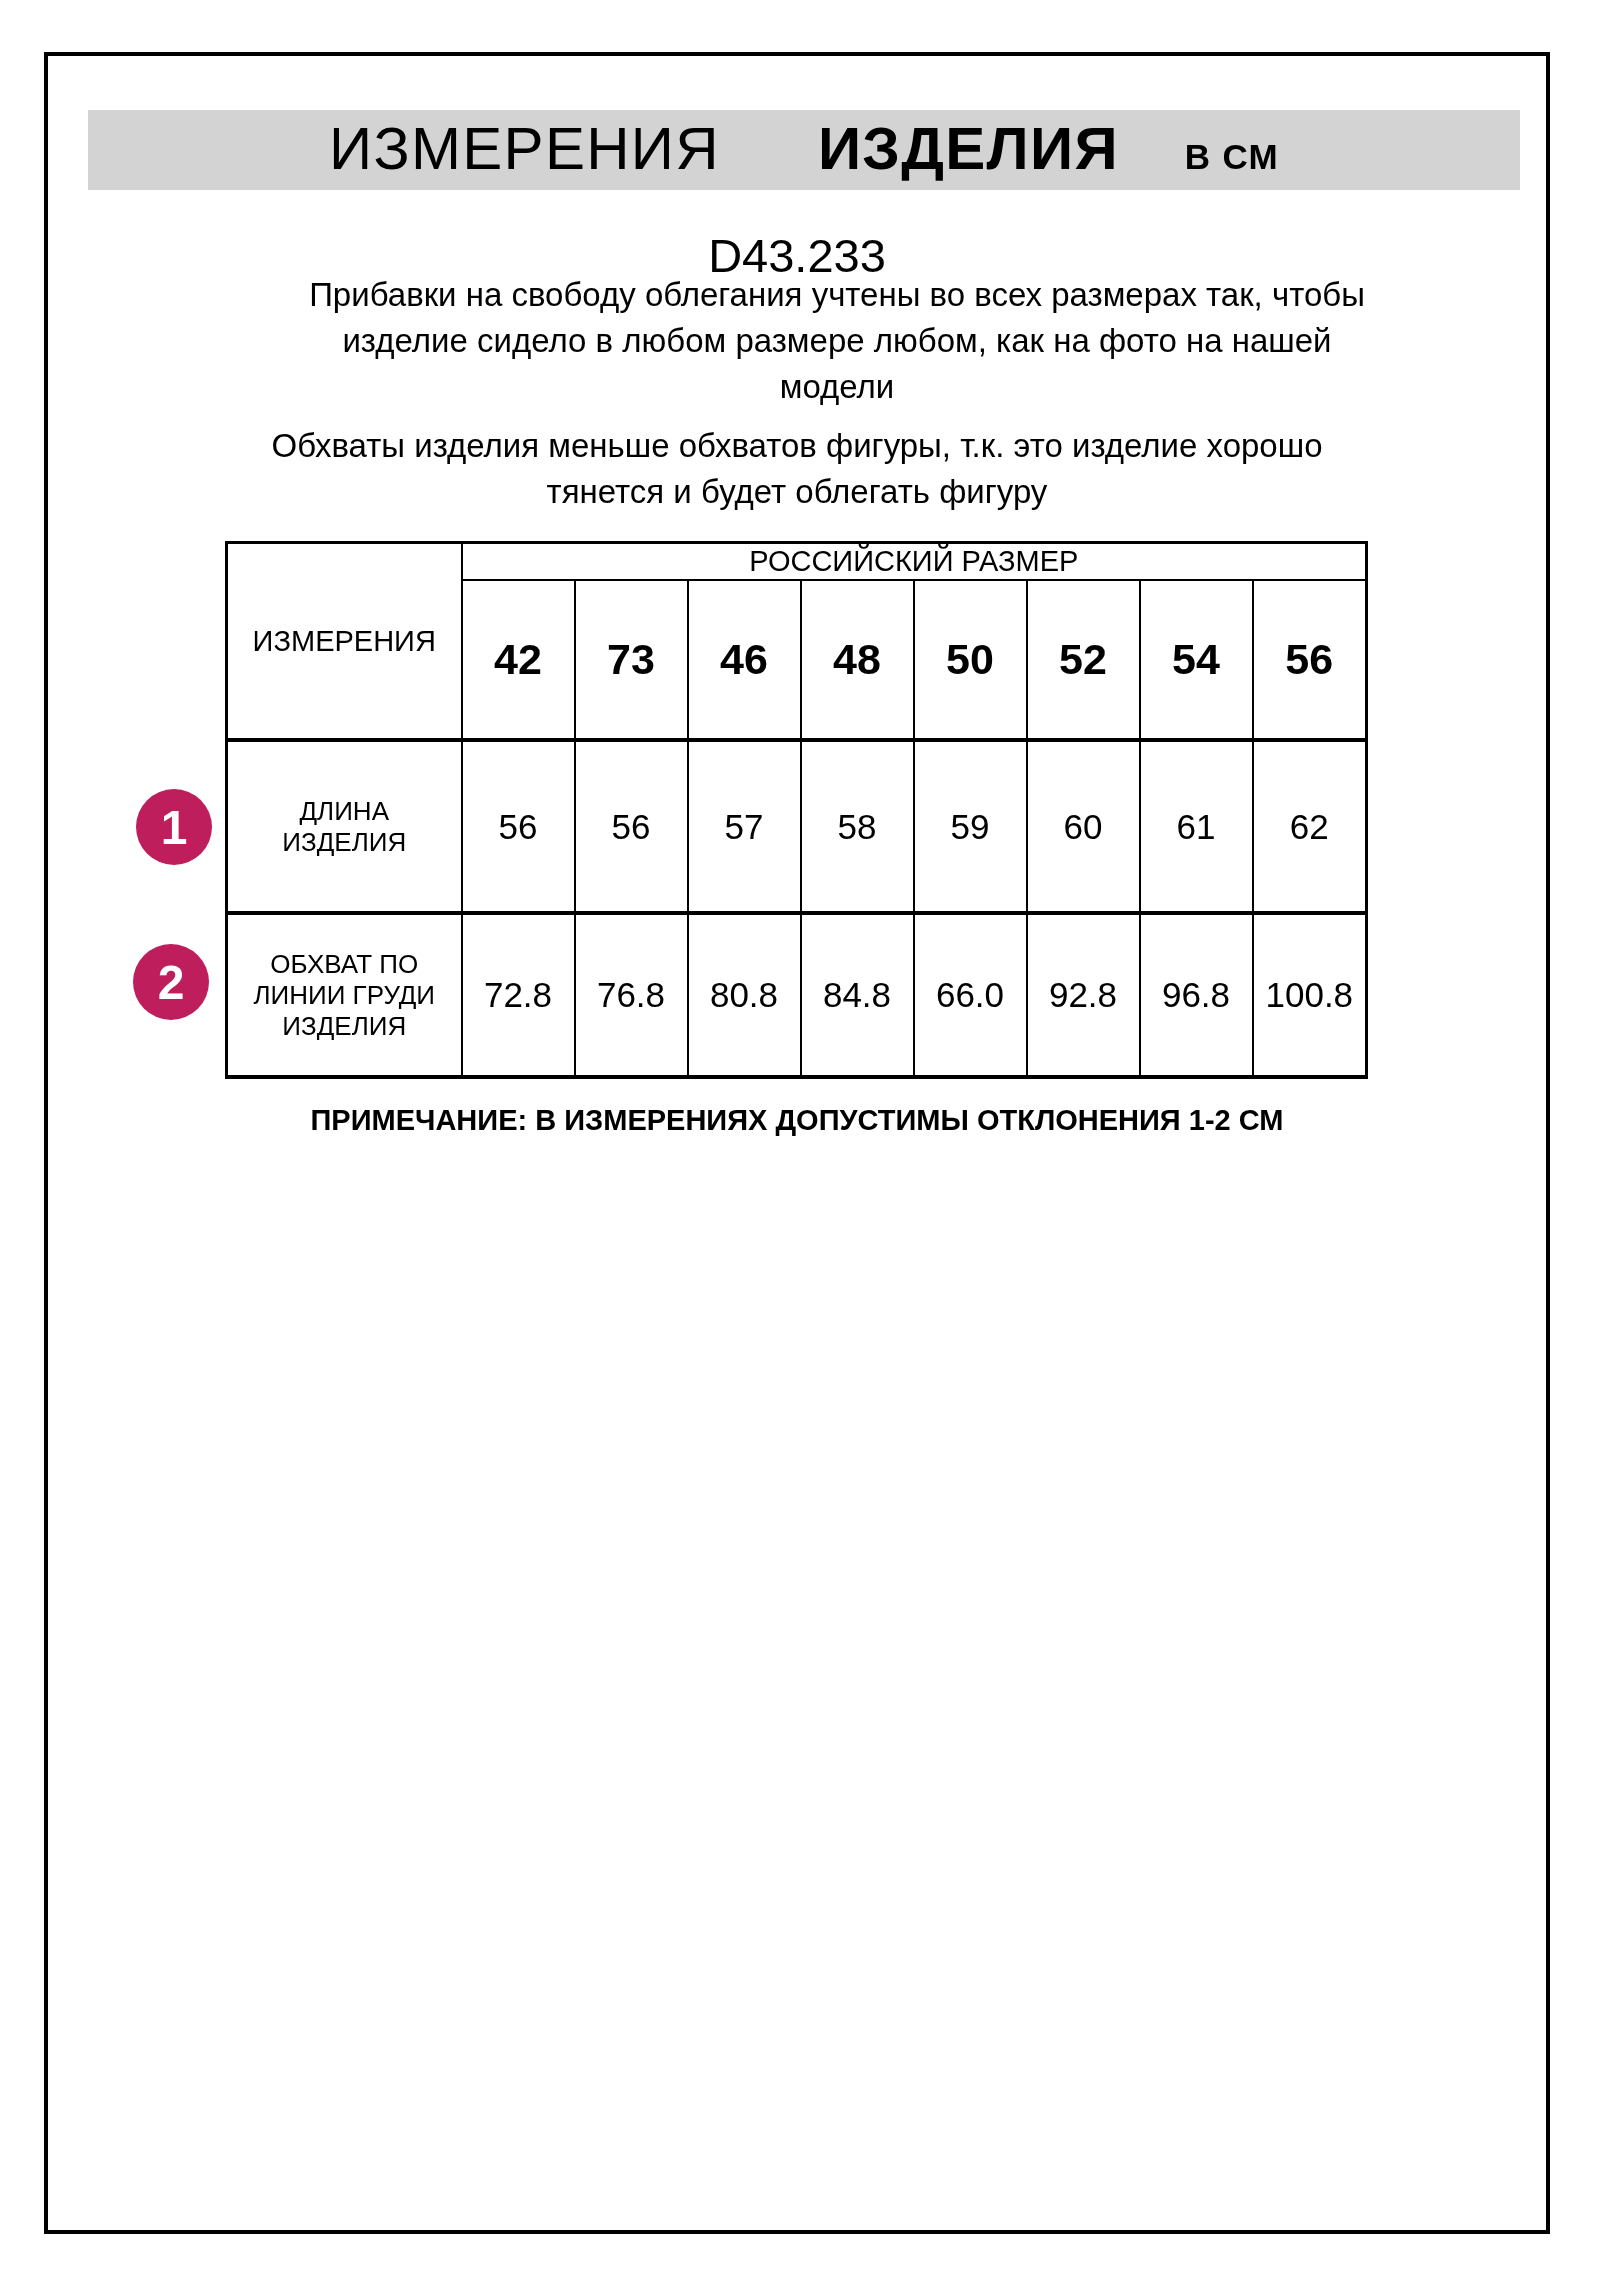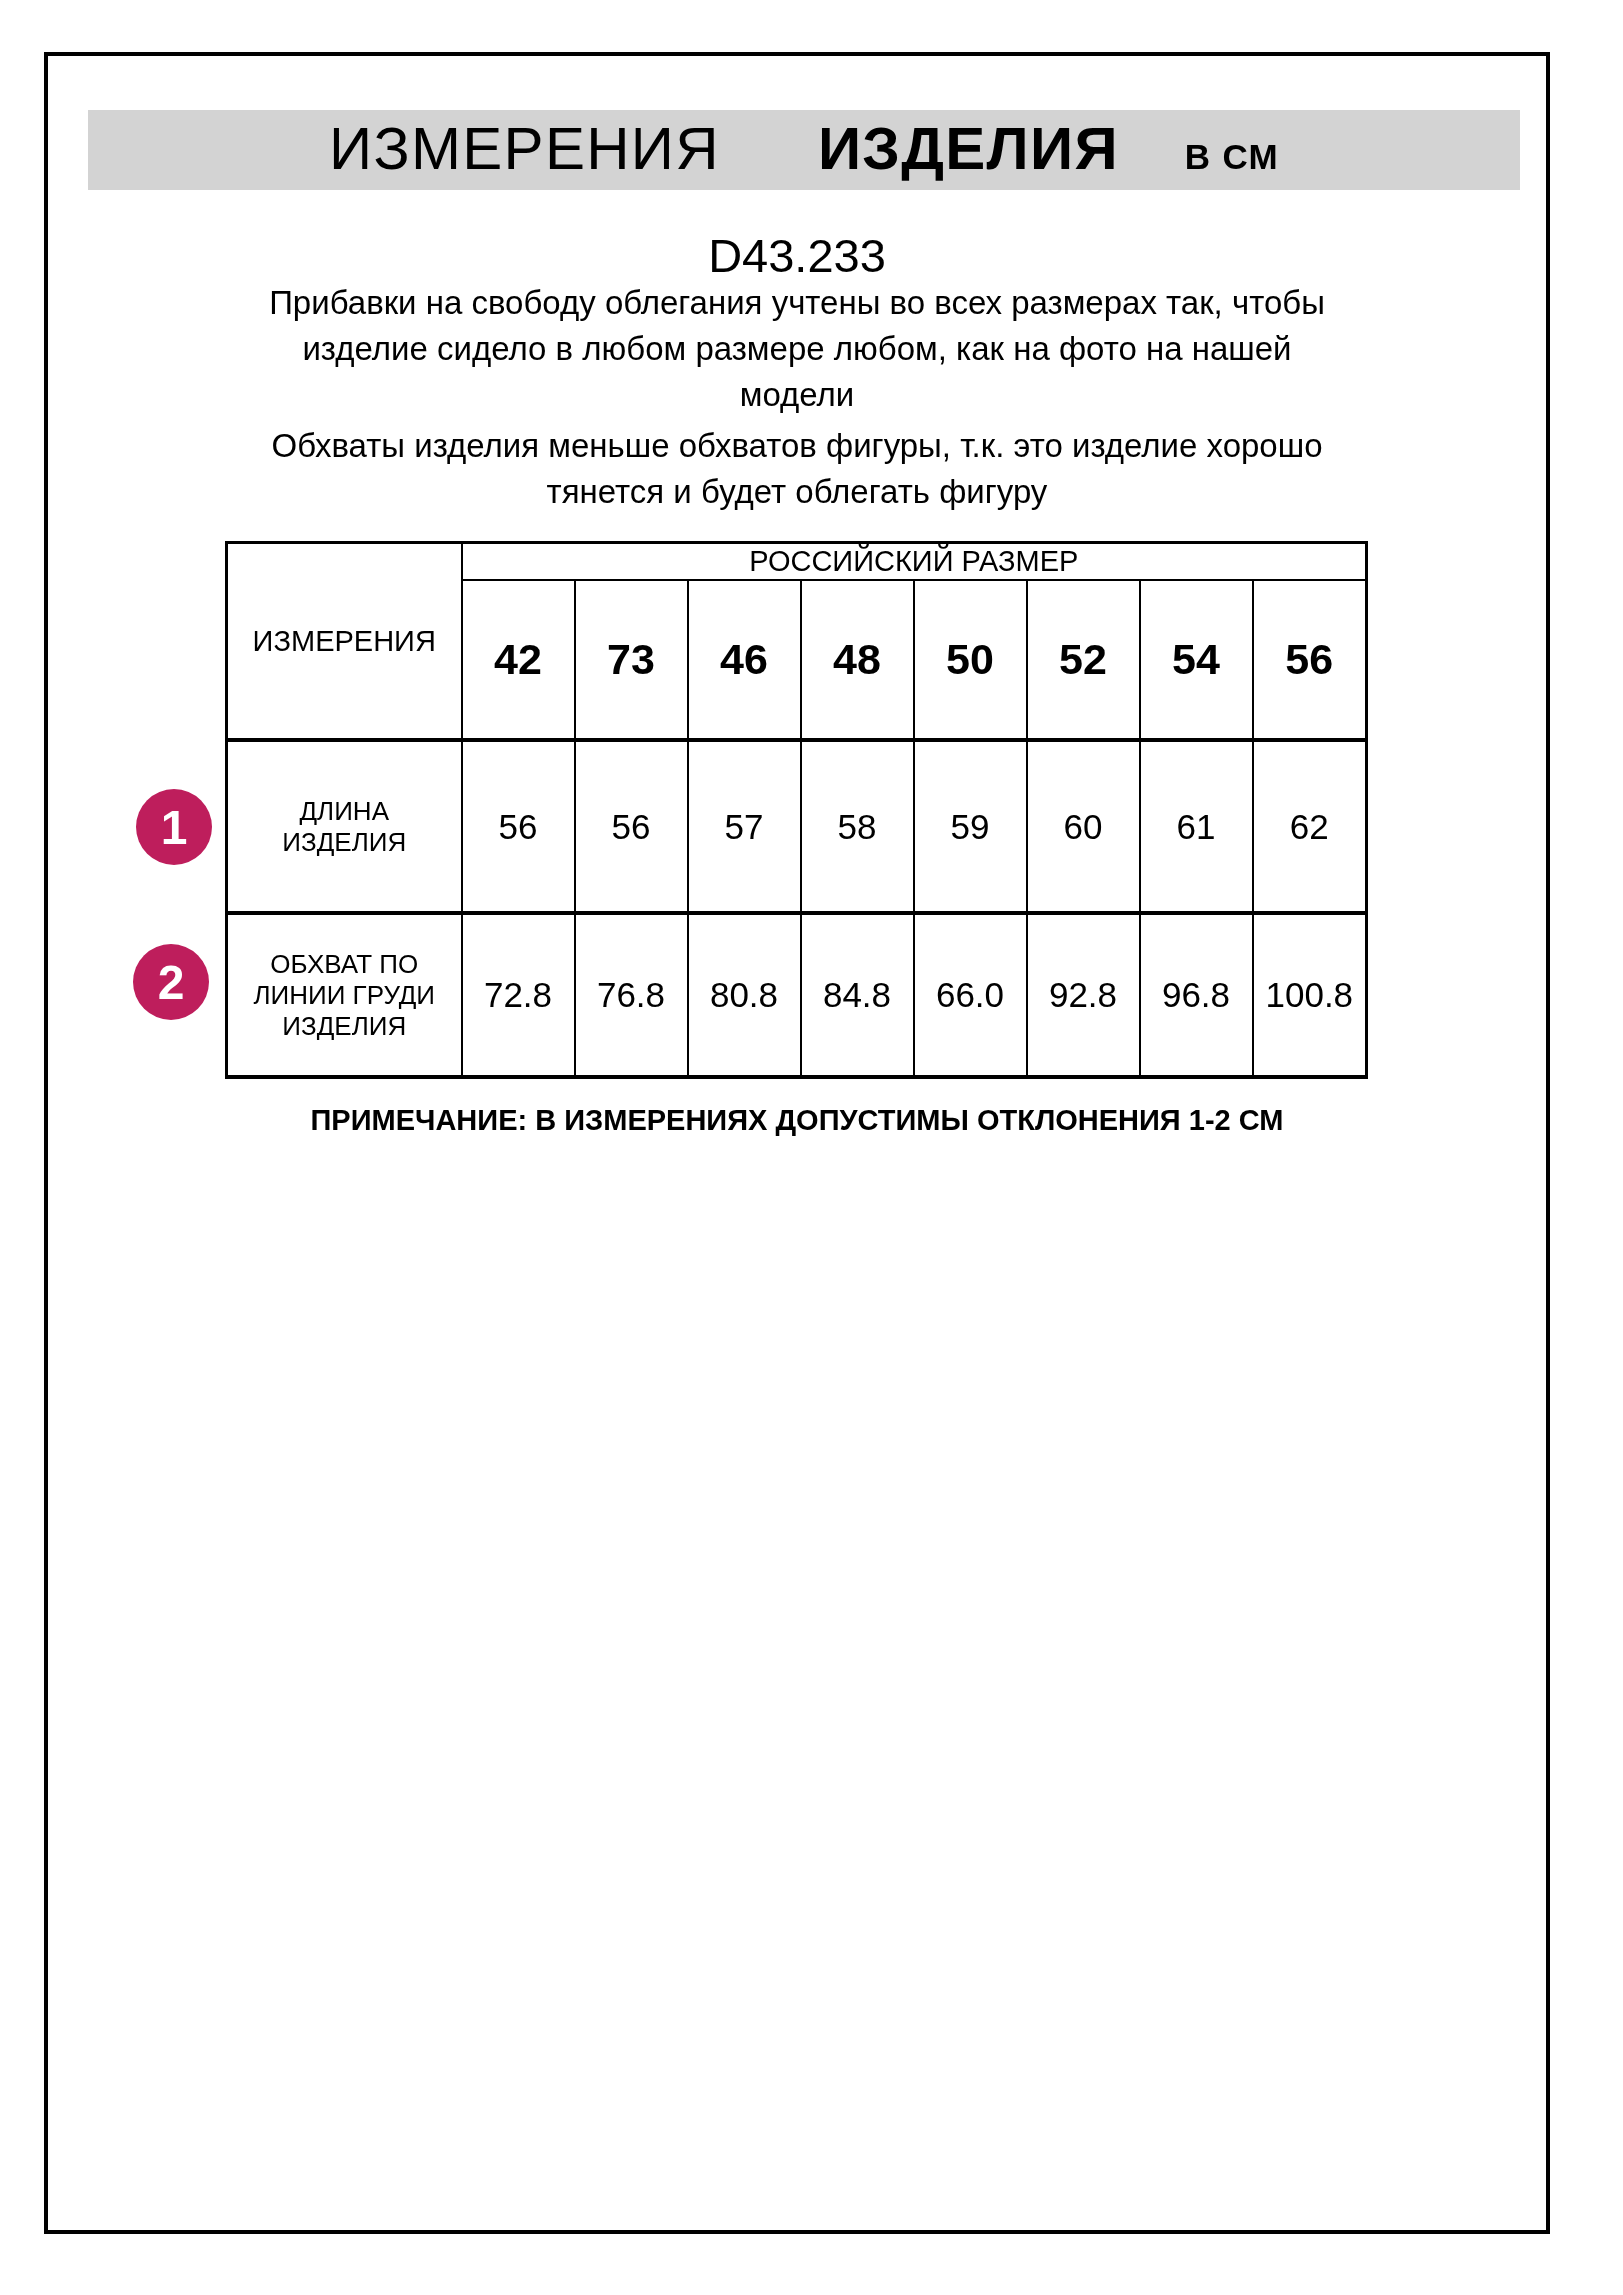--- a/index.html
+++ b/index.html
@@ -25,21 +25,21 @@
   .title-word2{font-size:60px;font-weight:700;letter-spacing:1.3px;line-height:1;margin-left:98px;}
   .title-unit{font-size:35px;font-weight:700;letter-spacing:1.3px;line-height:1;margin-left:66px;}
   .product-code{
     position:absolute;left:44px;top:230px;width:1506px;
     text-align:center;font-size:47px;font-weight:400;line-height:51px;
   }
   .para{
     position:absolute;left:44px;width:1506px;
     text-align:center;font-size:33px;font-weight:400;line-height:46px;
   }
-  .para1{top:280px;}
+  .para1{top:272px;margin-left:40px;}
   .para2{top:423px;}
   .size-table{
     position:absolute;left:225px;top:541px;width:1143px;height:521px;
     border-collapse:collapse;table-layout:fixed;
   }
   .size-table td{
     border:2px solid #000000;
     text-align:center;vertical-align:middle;
     padding:0;overflow:hidden;
   }

